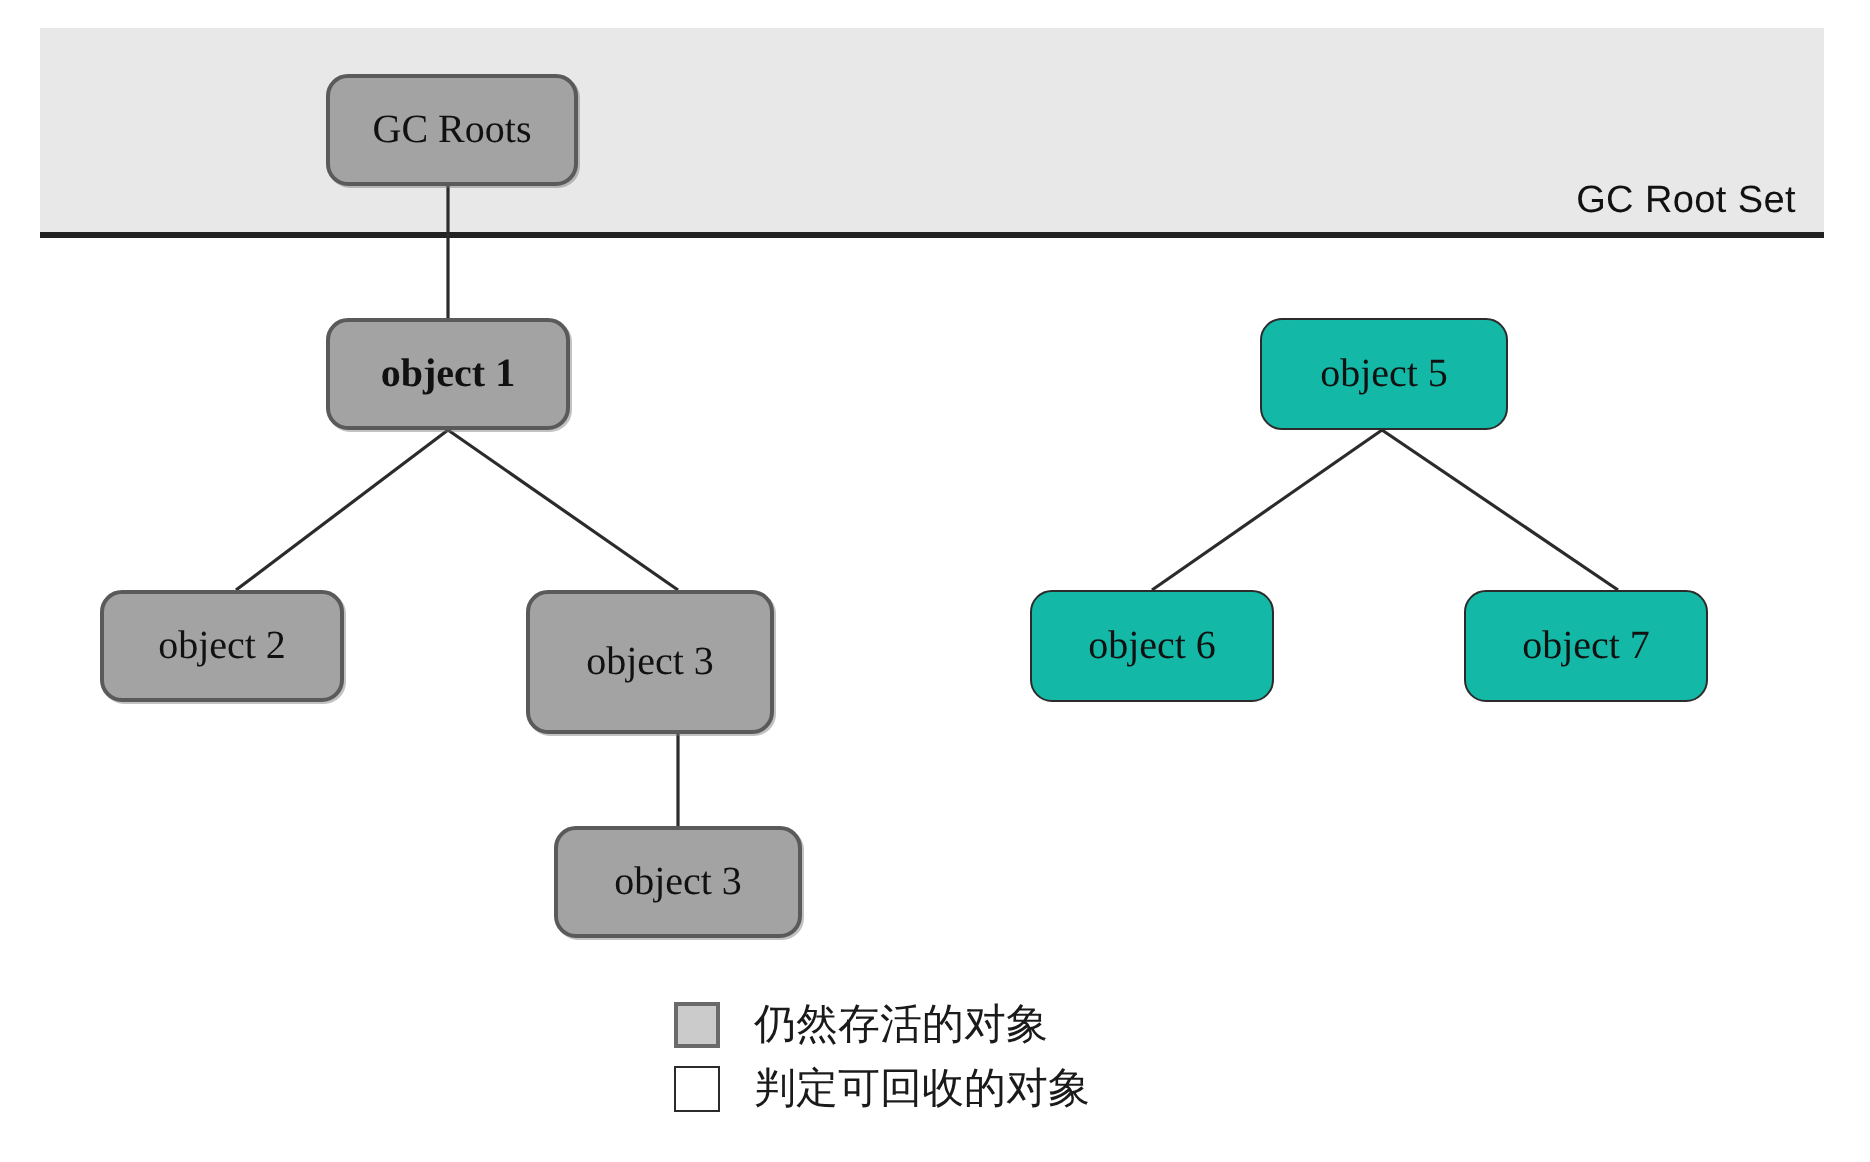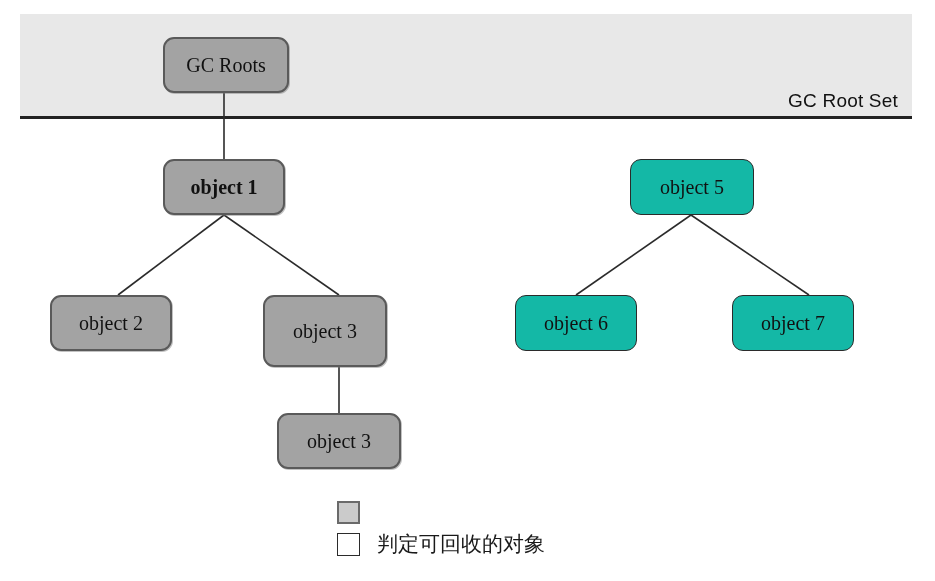--- a/index.html
+++ b/index.html
@@ -145,20 +145,21 @@
         <span>object 6</span>
       </div>
       <div class="node collectable" style="left: 732px; top: 295px; width: 122px; height: 56px;">
         <span>object 7</span>
       </div>
     </div>
 
   <div class="legend">
     <div class="legend-row">
       <span class="legend-swatch alive"></span>
+      <span class="legend-label">仍然存活的对象</span>
     </div>
     <div class="legend-row">
       <span class="legend-swatch collectable"></span>
       <span class="legend-label">判定可回收的对象</span>
     </div>
   </div>
 
 </div>
 
 </body></html>

